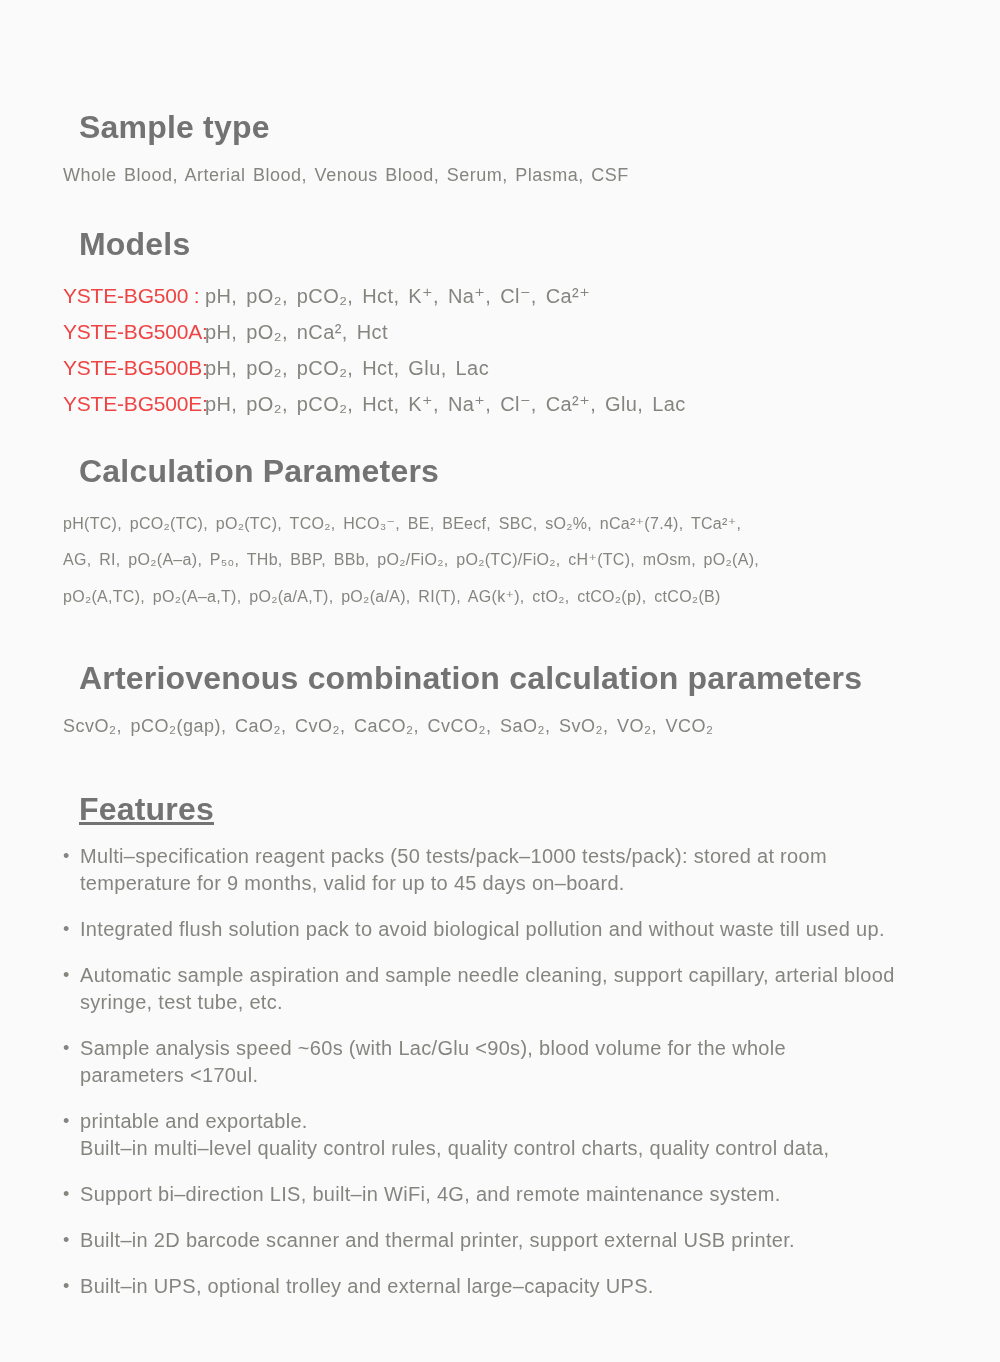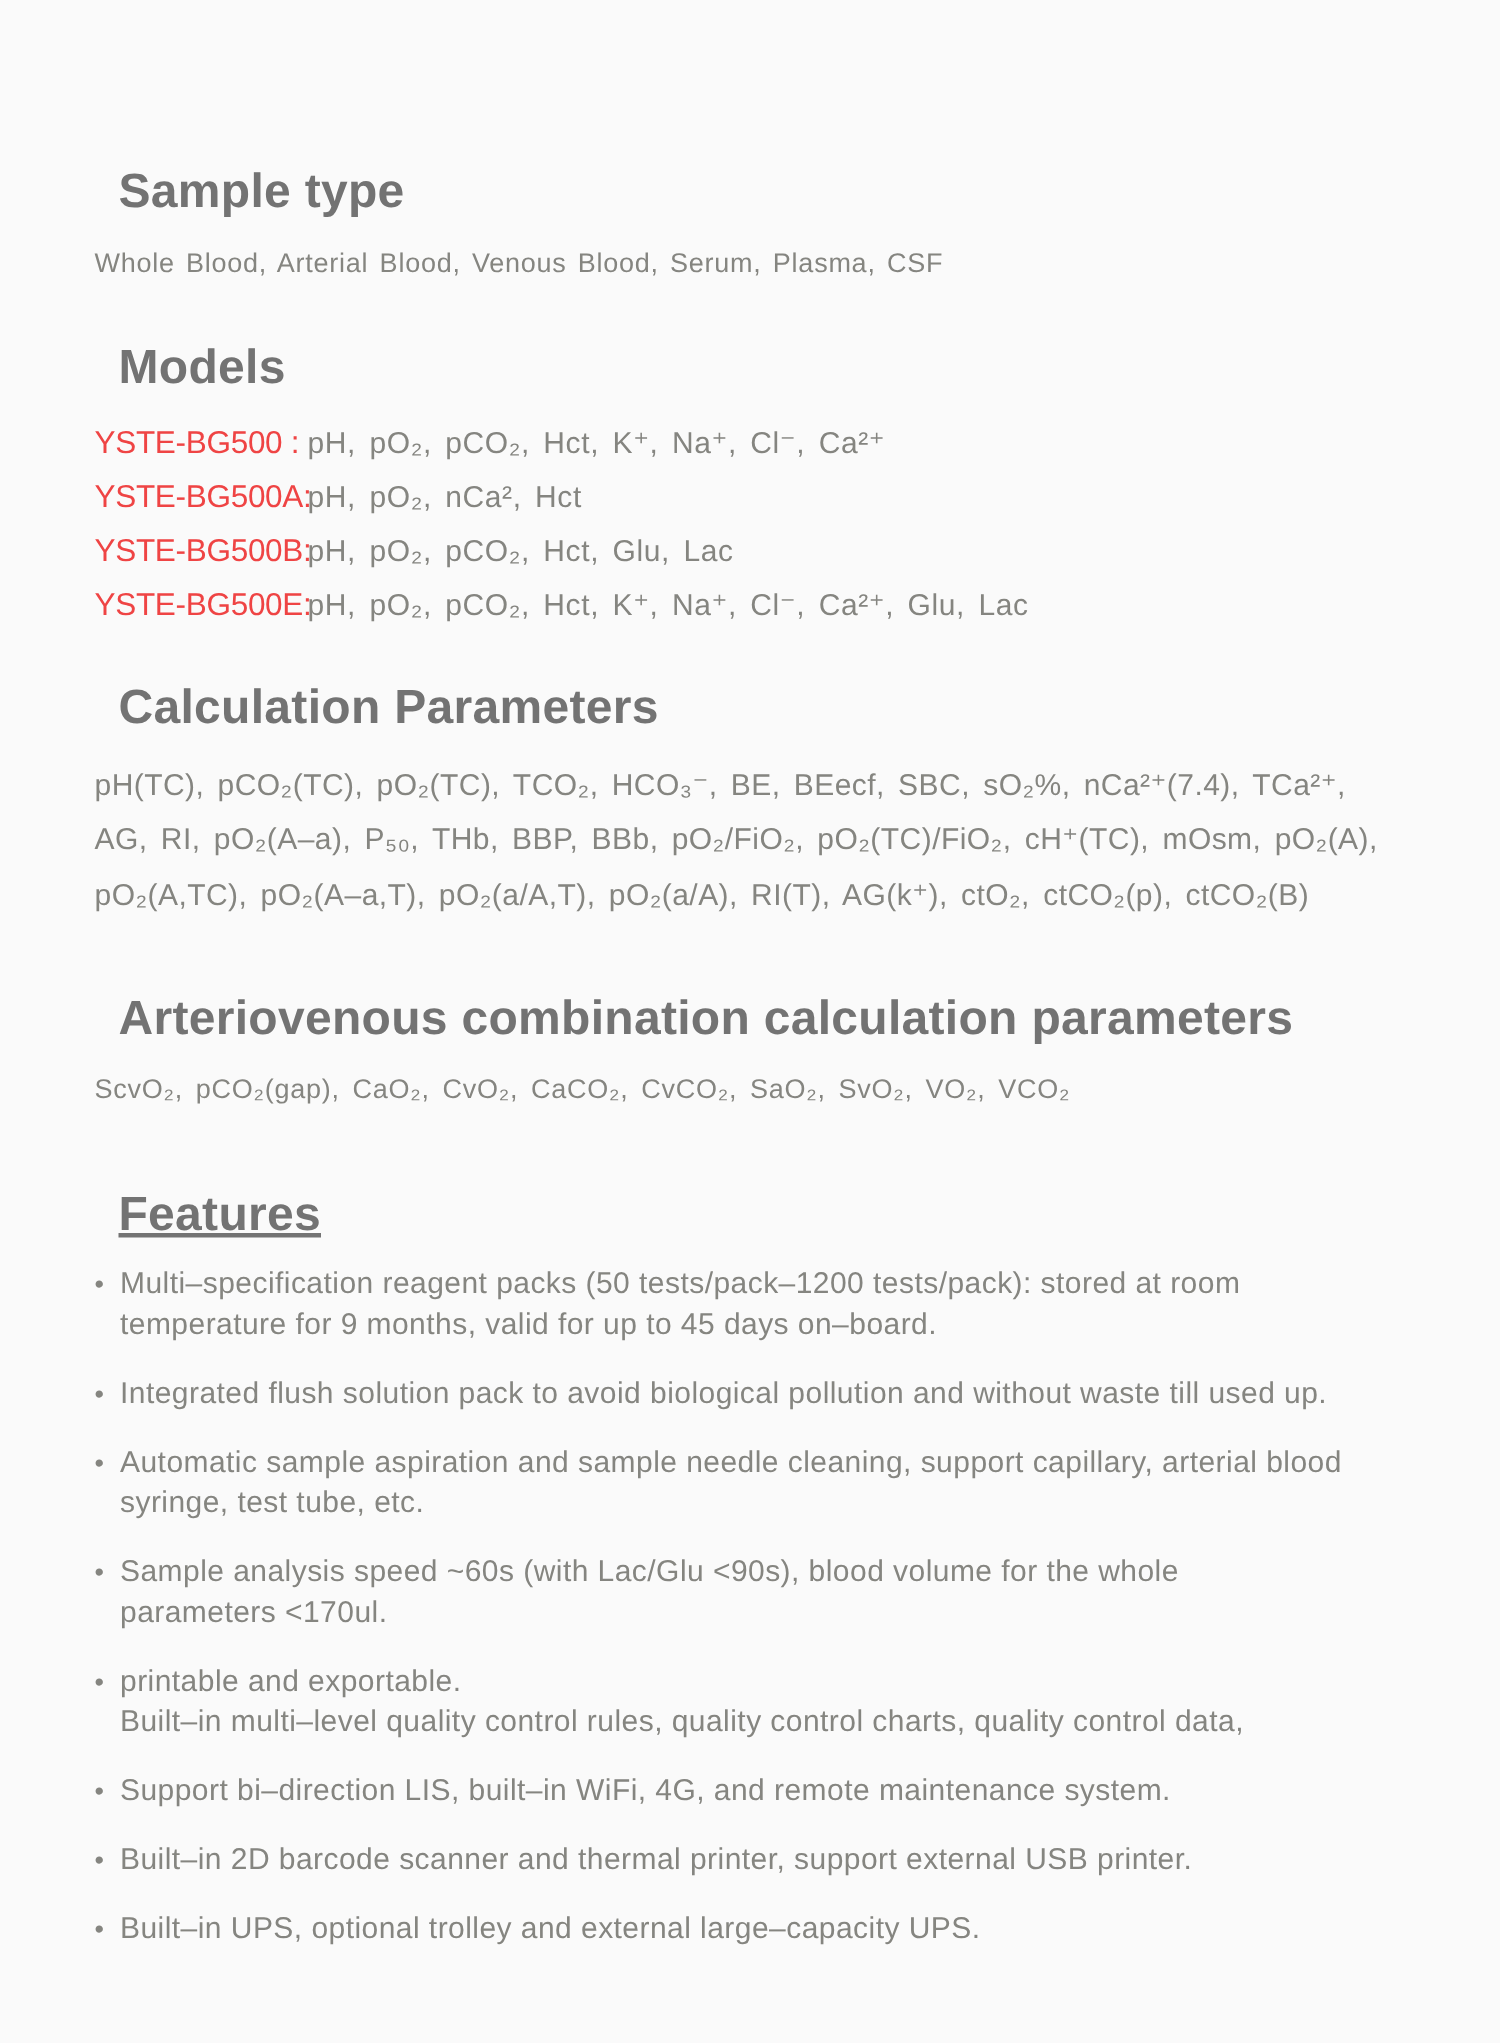--- a/index.html
+++ b/index.html
@@ -45,21 +45,21 @@
     font-size: 21px;
     color: #ef4444;
     letter-spacing: -0.2px;
     vertical-align: baseline;
   }
   .model-params { letter-spacing: 0.4px; word-spacing: 3px; }
 
   #calc-title { margin-top: 32px; }
   .calc-lines { margin-top: 10px; }
   .calc-line {
-    font-size: 20px;
+    font-size: 16px;
     line-height: 36.5px;
     letter-spacing: 0.3px;
     word-spacing: 3px;
     white-space: nowrap;
   }
 
   #av-title { margin-top: 46px; }
   #av-body { margin-top: 13px; word-spacing: 3px; }
 
   #features-title { margin-top: 52px; text-decoration: underline; }
@@ -111,21 +111,21 @@
 
   <h2 class="section-title" id="av-title">Arteriovenous combination calculation parameters</h2>
   <div class="body-line" id="av-body">ScvO₂, pCO₂(gap), CaO₂, CvO₂, CaCO₂, CvCO₂, SaO₂, SvO₂, VO₂, VCO₂</div>
 
   <h2 class="section-title" id="features-title">Features</h2>
   <div class="features-list">
 
     <div class="feature-item">
       <span class="bullet-dot">•</span>
       <div class="feature-lines">
-        <div>Multi–specification reagent packs (50 tests/pack–1200 tests/pack): stored at room</div>
+        <div>Multi–specification reagent packs (50 tests/pack–1000 tests/pack): stored at room</div>
         <div>temperature for 9 months, valid for up to 45 days on–board.</div>
       </div>
     </div>
 
     <div class="feature-item">
       <span class="bullet-dot">•</span>
       <div class="feature-lines">
         <div>Integrated flush solution pack to avoid biological pollution and without waste till used up.</div>
       </div>
     </div>

